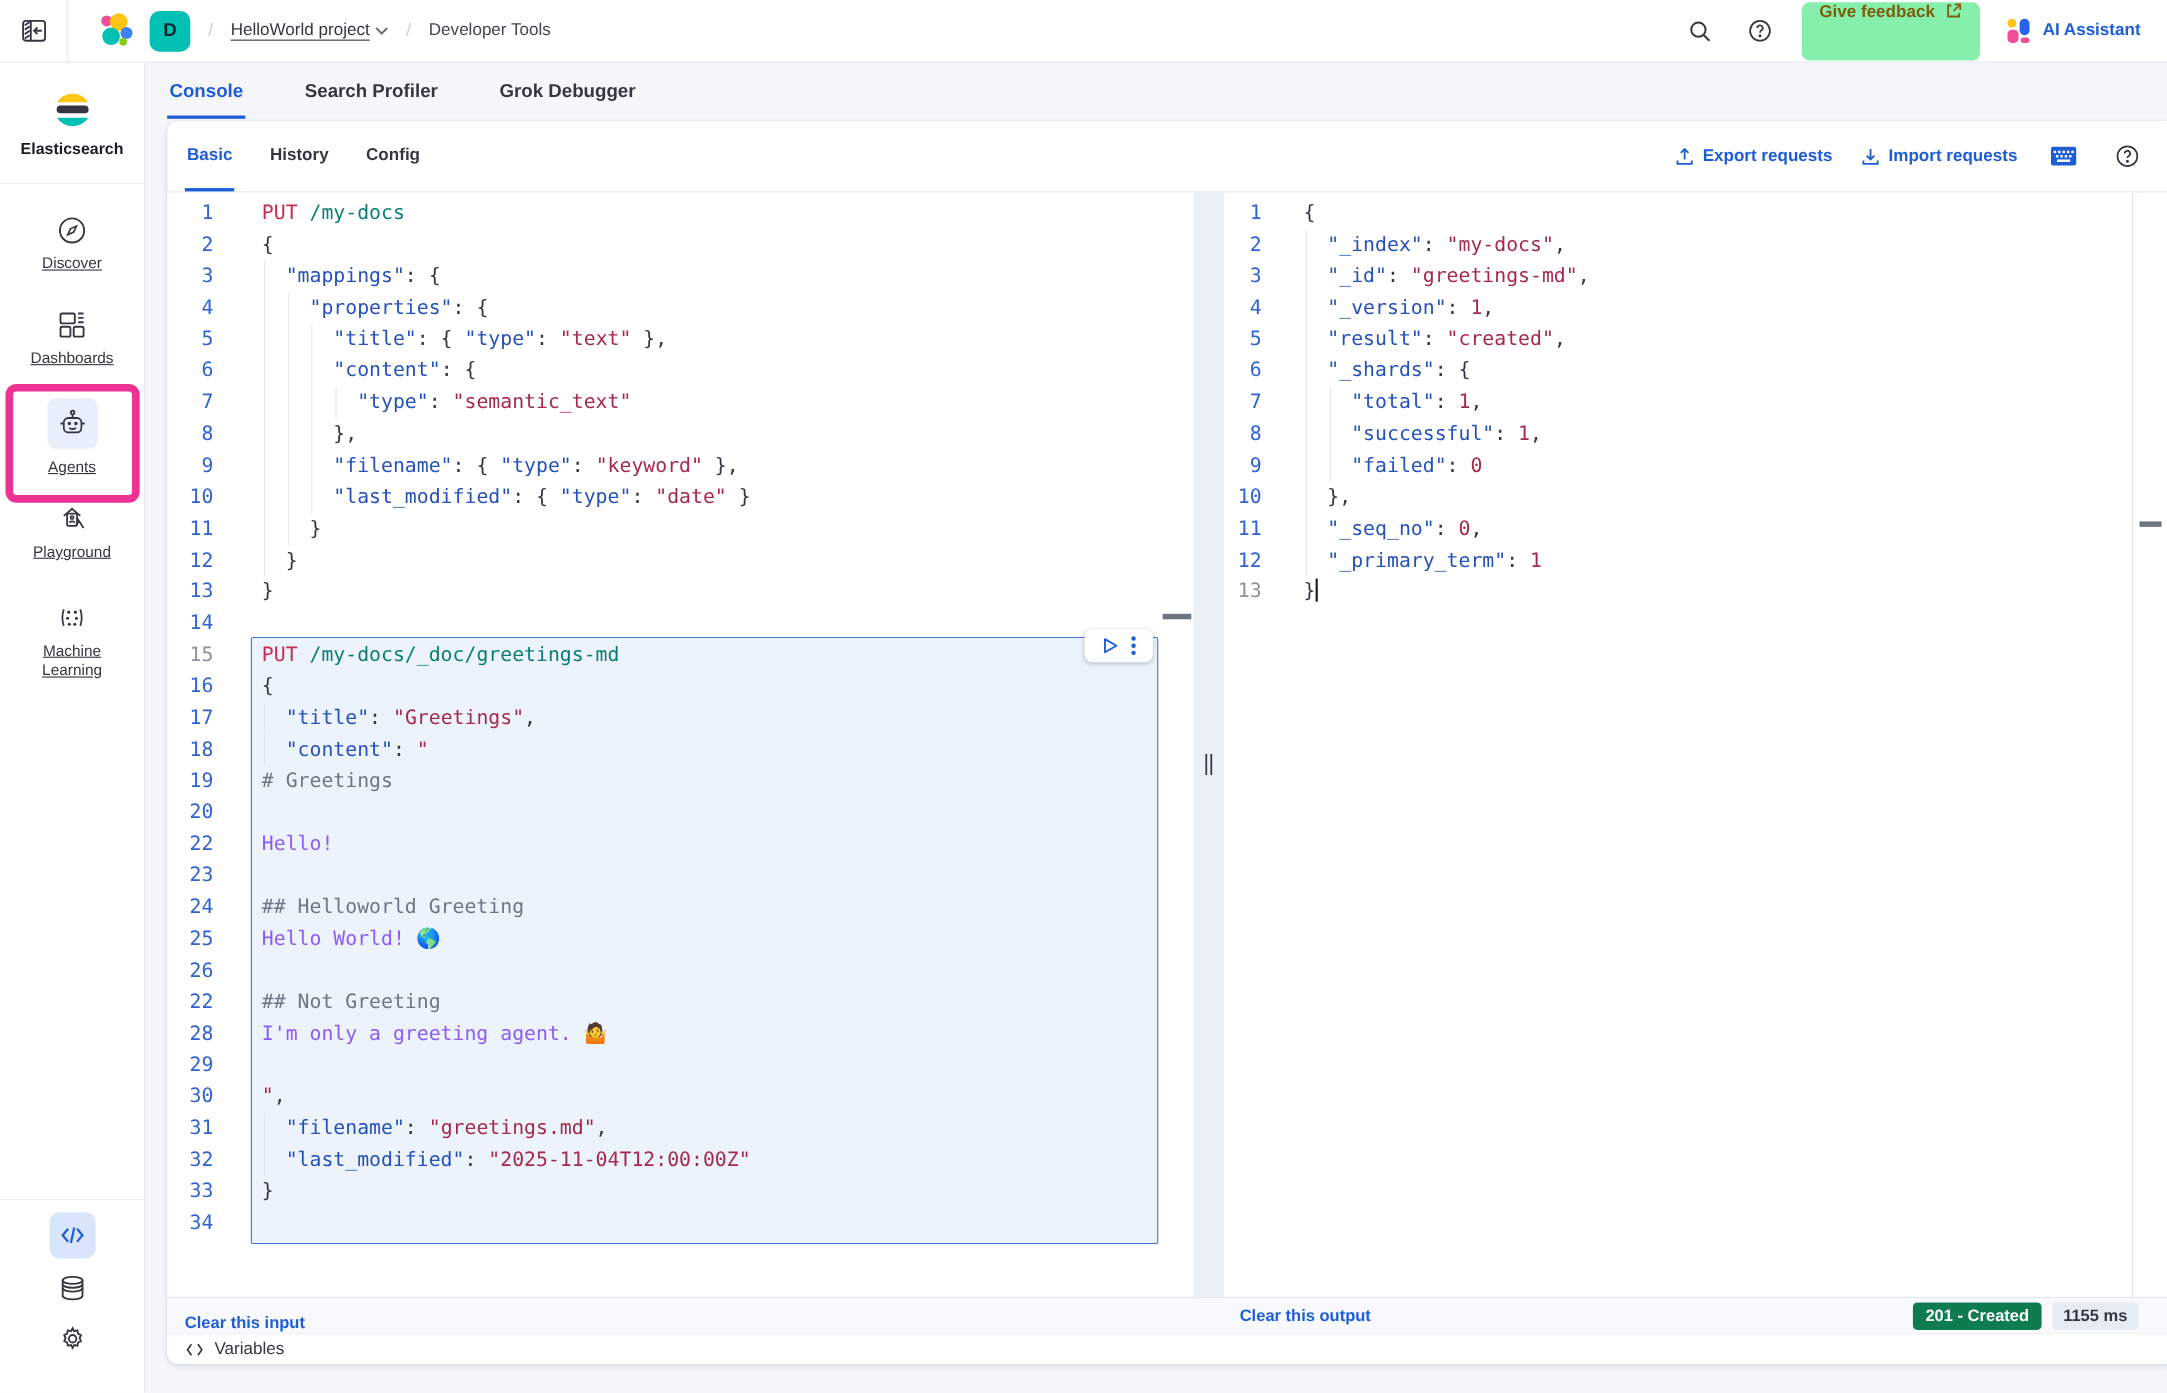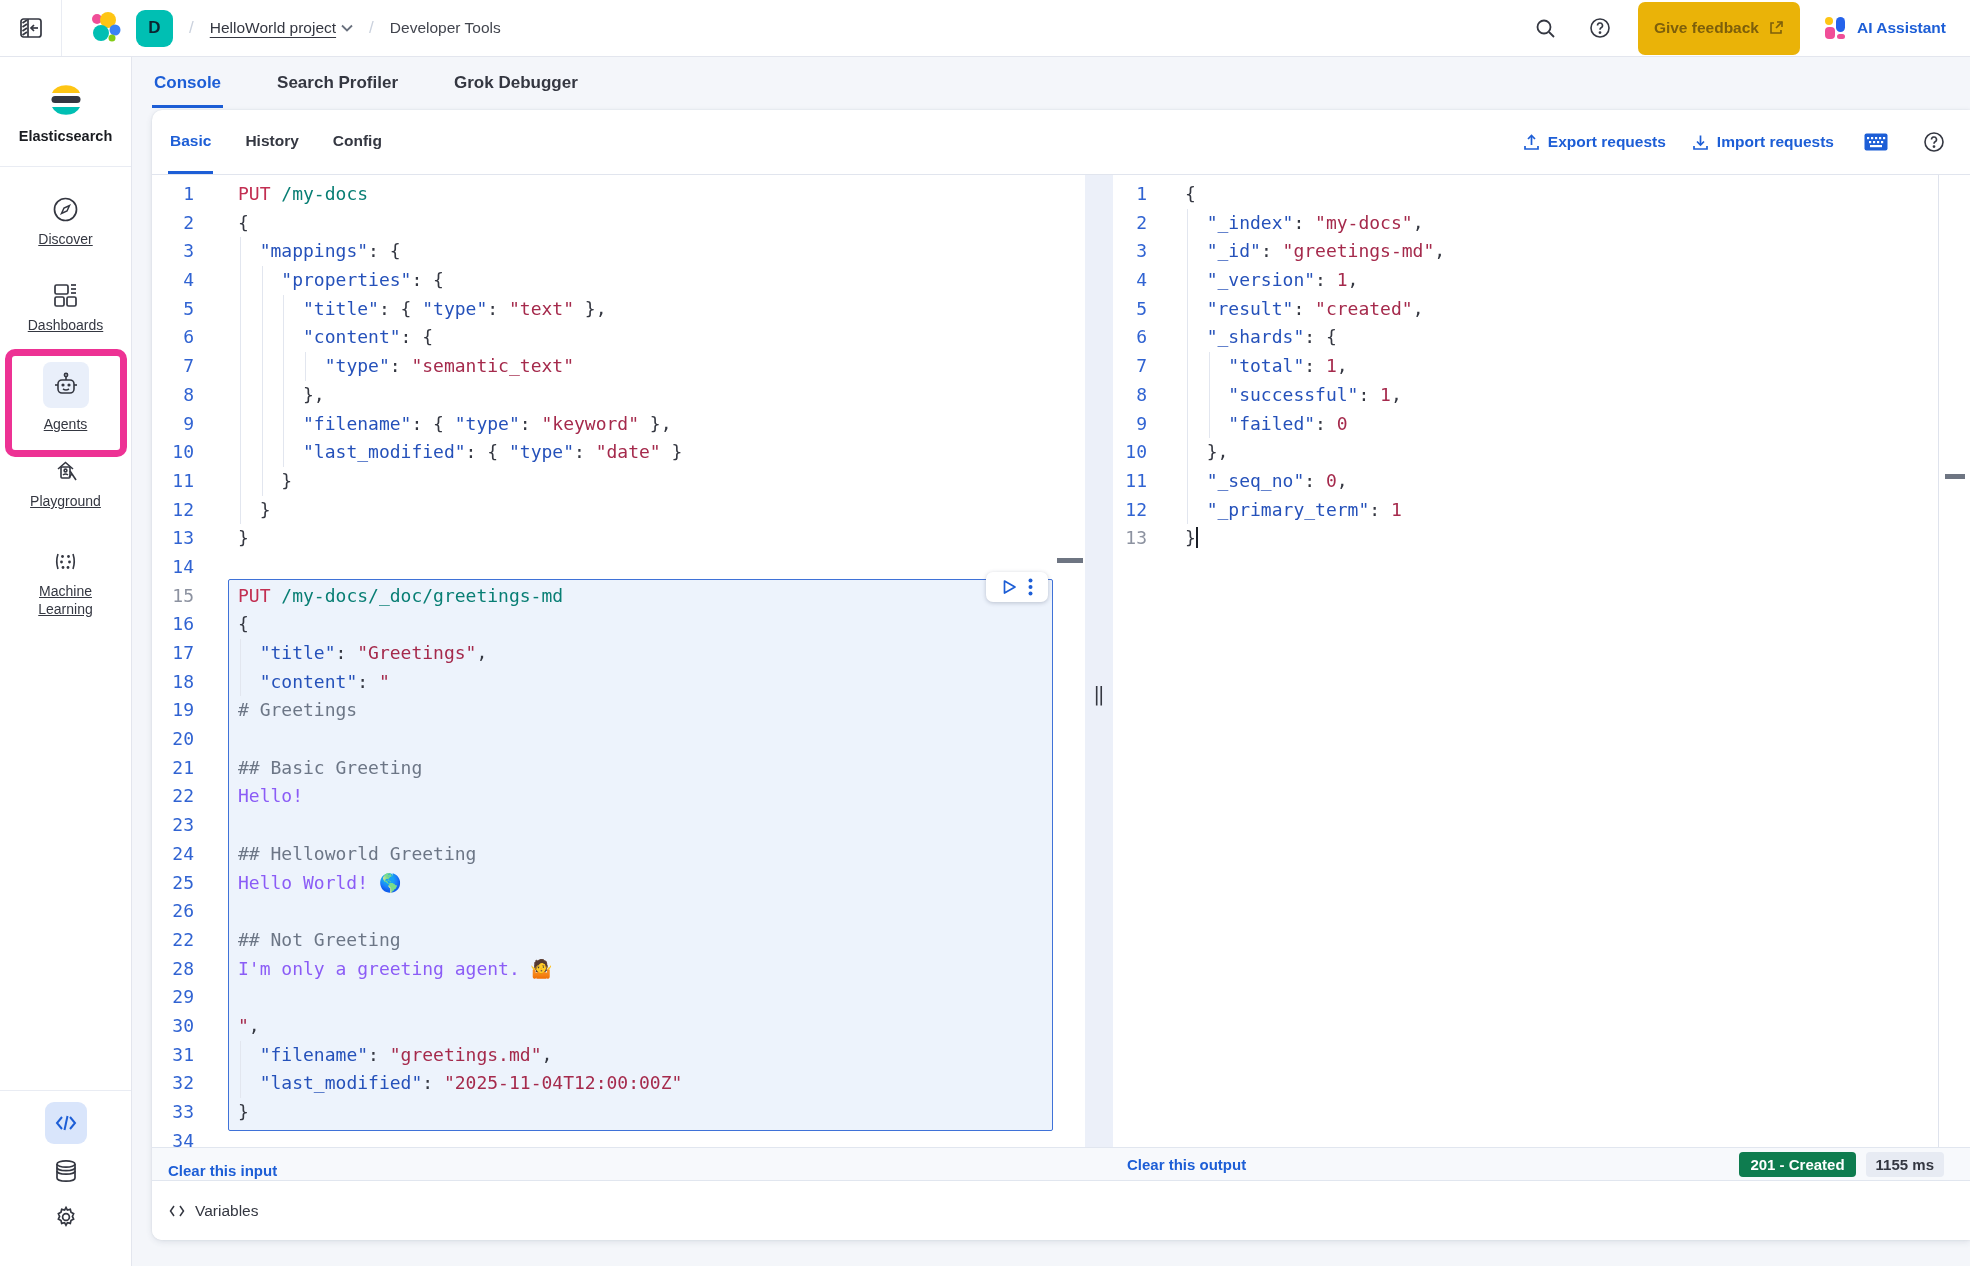--- a/index.html
+++ b/index.html
@@ -16,22 +16,22 @@
   .hdr-collapse { width:62px; height:100%; display:flex; align-items:center; justify-content:center;
     border-right:1px solid #e9ecf3; cursor:pointer; }
   .hdr-left { display:flex; align-items:center; gap:14px; padding-left:26px; }
   .proj-badge { width:37px; height:37px; border-radius:9px; background:#00bfb3; color:#0b2430;
     font-weight:700; font-size:17px; display:flex; align-items:center; justify-content:center; }
   .crumb-sep { color:#cbd2de; font-size:17px; padding:0 2px; }
   .crumb-link { font-size:15.5px; color:#343741; text-decoration:underline; text-underline-offset:4px; cursor:pointer; display:flex; align-items:center; gap:5px; }
   .crumb-page { font-size:15.5px; color:#42454e; }
   .hdr-right { margin-left:auto; display:flex; align-items:center; gap:22px; padding-right:24px; }
   .icon-btn { width:32px; height:32px; display:flex; align-items:center; justify-content:center; cursor:pointer; }
-  .feedback-btn { background:#eab308; color:#7d5f0b; font-weight:600; font-size:15.5px;
-    border:none; border-radius:7px; height:53px; padding:0 16px; display:flex; align-items:center; gap:9px; cursor:pointer; }
+  .feedback-btn { background:#86efac; color:#7d5f0b; font-weight:600; font-size:15.5px;
+    border:none; border-radius:7px; height:53px; padding:0 16px; display:flex; align-items:flex-start; gap:9px; cursor:pointer; }
   .ai-btn { display:flex; align-items:center; gap:9px; cursor:pointer; color:#1d5ed6; font-weight:600; font-size:15.5px; }
 
   
   .sidebar { position:absolute; top:57px; left:0; width:132px; bottom:0; background:#fff;
     border-right:1px solid #e3e6ee; z-index:20; }
   .sb-app { position:absolute; top:24px; left:0; width:100%; display:flex; flex-direction:column; align-items:center; gap:9px; }
   .sb-app-label { font-size:14.5px; font-weight:700; color:#1a1c21; }
   .sb-divider { position:absolute; top:109px; left:0; width:100%; height:1px; background:#e9ecf3; }
   .sb-item { position:absolute; left:0; width:100%; display:flex; flex-direction:column; align-items:center; gap:8px; cursor:pointer; }
   .sb-label { font-size:14px; color:#343741; font-weight:500; text-align:center; line-height:1.25;text-decoration:underline; }
@@ -95,21 +95,21 @@
     box-shadow:0 1px 4px rgba(50,60,90,.28); display:flex; align-items:center; justify-content:center; gap:11px; }
 
   
   .actionbar { height:33px; flex:none; border-top:1px solid #e1e6ef; background:#f7f9fc;
     display:flex; align-items:center; position:relative; }
   .clear-input { position:absolute; left:16px; color:#1d5ed6; font-weight:600; font-size:15px; cursor:pointer;margin-top:12px; }
   .clear-output { position:absolute; left:975px; color:#1d5ed6; font-weight:600; font-size:15px; cursor:pointer; }
   .badges { position:absolute; right:26px; display:flex; gap:10px; align-items:center; }
   .badge-status { background:#0e7c4f; color:#fff; font-weight:700; font-size:15px; border-radius:4px; padding:4px 11px; }
   .badge-time { background:#e7ebf3; color:#343741; font-weight:600; font-size:15px; border-radius:4px; padding:4px 10px; }
-  .varbar { height:60px; flex:none; border-top:1px solid #e1e6ef; background:#fff; border-radius:0 0 0 10px;
+  .varbar { height:28px; flex:none; border-top:1px solid #e1e6ef; background:#fff; border-radius:0 0 0 10px;
     display:flex; align-items:center; gap:10px; padding-left:17px; cursor:pointer; }
   .varbar-label { font-size:15.5px; font-weight:500; color:#343741; }
 </style>
 </head>
 <body>
 
 <div class="header">
   <div class="hdr-collapse">
     <svg width="26" height="26" viewBox="0 0 26 26" fill="none" stroke="#343741" stroke-width="1.7">
       <rect x="3" y="4" width="20" height="18" rx="2.5"></rect>
@@ -372,21 +372,20 @@
             <div class="crow"><span class="lnum">11</span><span class="lcode"><i class="guide" style="left: 30px;"></i><i class="guide" style="left: 51.7px;"></i><span class="tk-p">    }</span></span></div>
             <div class="crow"><span class="lnum">12</span><span class="lcode"><i class="guide" style="left: 30px;"></i><span class="tk-p">  }</span></span></div>
             <div class="crow"><span class="lnum">13</span><span class="lcode"><span class="tk-p">}</span></span></div>
             <div class="crow"><span class="lnum">14</span><span class="lcode"></span></div>
             <div class="crow"><span class="lnum act">15</span><span class="lcode"><span class="tk-m">PUT</span><span class="tk-p"> </span><span class="tk-u">/my-docs/_doc/greetings-md</span></span></div>
             <div class="crow"><span class="lnum">16</span><span class="lcode"><span class="tk-p">{</span></span></div>
             <div class="crow"><span class="lnum">17</span><span class="lcode"><i class="guide" style="left: 30px;"></i><span class="tk-p">  </span><span class="tk-k">"title"</span><span class="tk-p">: </span><span class="tk-s">"Greetings"</span><span class="tk-p">,</span></span></div>
             <div class="crow"><span class="lnum">18</span><span class="lcode"><i class="guide" style="left: 30px;"></i><span class="tk-p">  </span><span class="tk-k">"content"</span><span class="tk-p">: </span><span class="tk-s">"</span></span></div>
             <div class="crow"><span class="lnum">19</span><span class="lcode"><span class="tk-c"># Greetings</span></span></div>
             <div class="crow"><span class="lnum">20</span><span class="lcode"></span></div>
-            <div class="crow"><span class="lnum">21</span><span class="lcode"><span class="tk-c">## Basic Greeting</span></span></div>
             <div class="crow"><span class="lnum">22</span><span class="lcode"><span class="tk-x">Hello!</span></span></div>
             <div class="crow"><span class="lnum">23</span><span class="lcode"></span></div>
             <div class="crow"><span class="lnum">24</span><span class="lcode"><span class="tk-c">## Helloworld Greeting</span></span></div>
             <div class="crow"><span class="lnum">25</span><span class="lcode"><span class="tk-x">Hello World! 🌎</span></span></div>
             <div class="crow"><span class="lnum">26</span><span class="lcode"></span></div>
             <div class="crow"><span class="lnum">22</span><span class="lcode"><span class="tk-c">## Not Greeting</span></span></div>
             <div class="crow"><span class="lnum">28</span><span class="lcode"><span class="tk-x">I'm only a greeting agent. 🤷</span></span></div>
             <div class="crow"><span class="lnum">29</span><span class="lcode"></span></div>
             <div class="crow"><span class="lnum">30</span><span class="lcode"><span class="tk-s">"</span><span class="tk-p">,</span></span></div>
             <div class="crow"><span class="lnum">31</span><span class="lcode"><i class="guide" style="left: 30px;"></i><span class="tk-p">  </span><span class="tk-k">"filename"</span><span class="tk-p">: </span><span class="tk-s">"greetings.md"</span><span class="tk-p">,</span></span></div>

